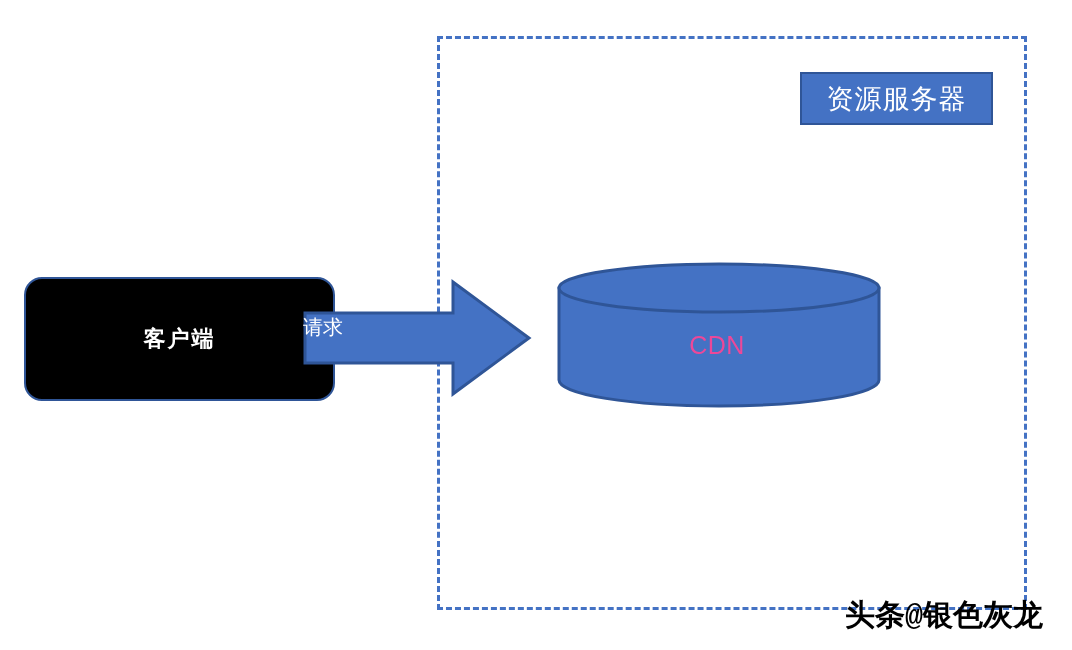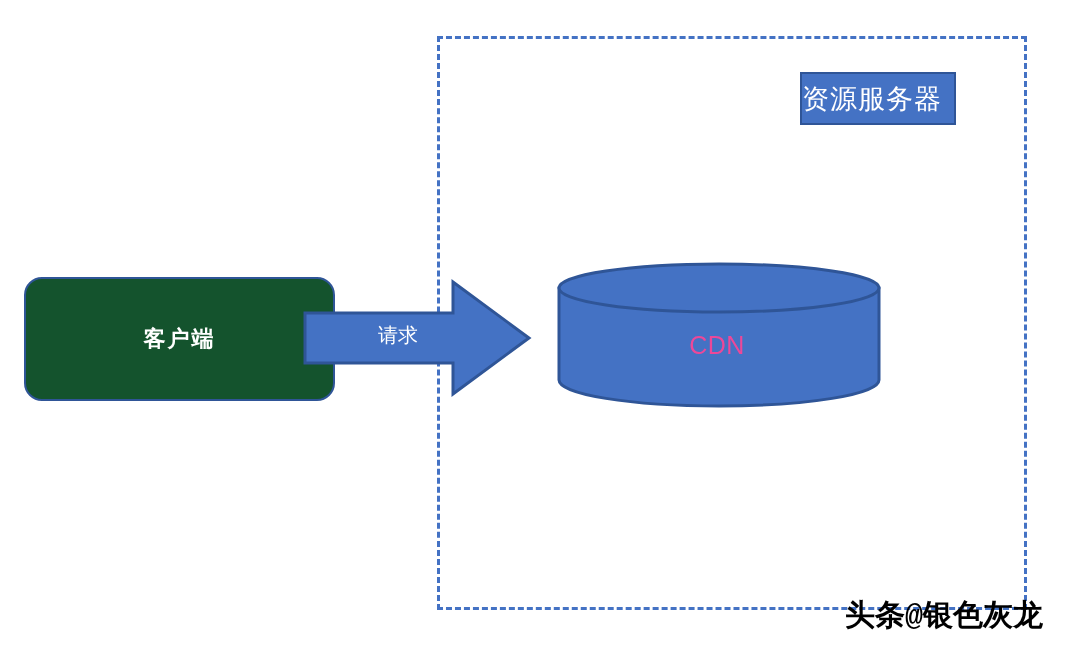--- a/index.html
+++ b/index.html
@@ -28,45 +28,46 @@
     border: 3px dashed #4472C4;
     box-sizing: border-box;
     background: transparent;
   }
 
   
   .server-box {
     position: absolute;
     left: 800px;
     top: 72px;
-    width: 156px;
+    width: 193px;
     height: 53px;
     background: #4472C4;
     border: 2px solid #2F5597;
     box-sizing: border-box;
     display: flex;
     align-items: center;
+    justify-content: center;
   }
   .server-box-label {
     color: #ffffff;
     font-size: 27px;
     letter-spacing: 1px;
     line-height: 1;
     white-space: nowrap;
     font-family: "DejaVu Sans", "Liberation Sans", sans-serif;
   }
 
   
   .client-box {
     position: absolute;
     left: 24px;
     top: 277px;
     width: 311px;
     height: 124px;
-    background: #14532d;
+    background: #000000;
     border: 2px solid #2F5597;
     border-radius: 18px;
     box-sizing: border-box;
     display: flex;
     align-items: center;
     justify-content: center;
   }
   .client-box-label {
     color: #ffffff;
     font-size: 22px;
@@ -87,23 +88,22 @@
   }
   .arrow-wrap svg {
     display: block;
     width: 228px;
     height: 120px;
     overflow: visible;
   }
   .arrow-label {
     position: absolute;
     left: 303px;
-    top: 325px;
+    top: 317px;
     width: 190px;
-    text-align: center;
     color: #ffffff;
     font-size: 20px;
     line-height: 1;
     white-space: nowrap;
     font-family: "DejaVu Sans", "Liberation Sans", sans-serif;
   }
 
   
   .cylinder-wrap {
     position: absolute;

